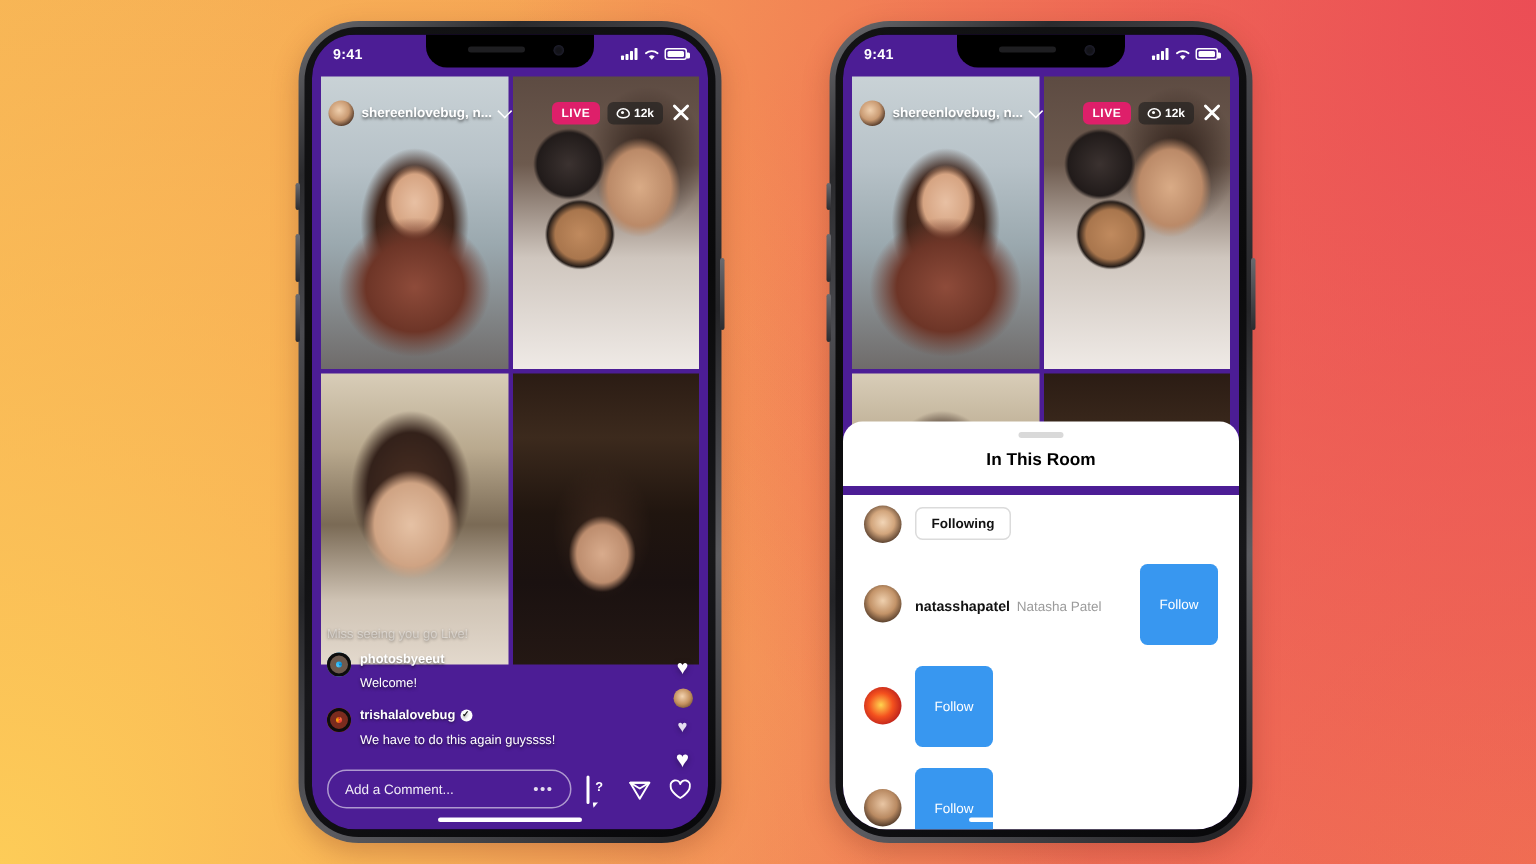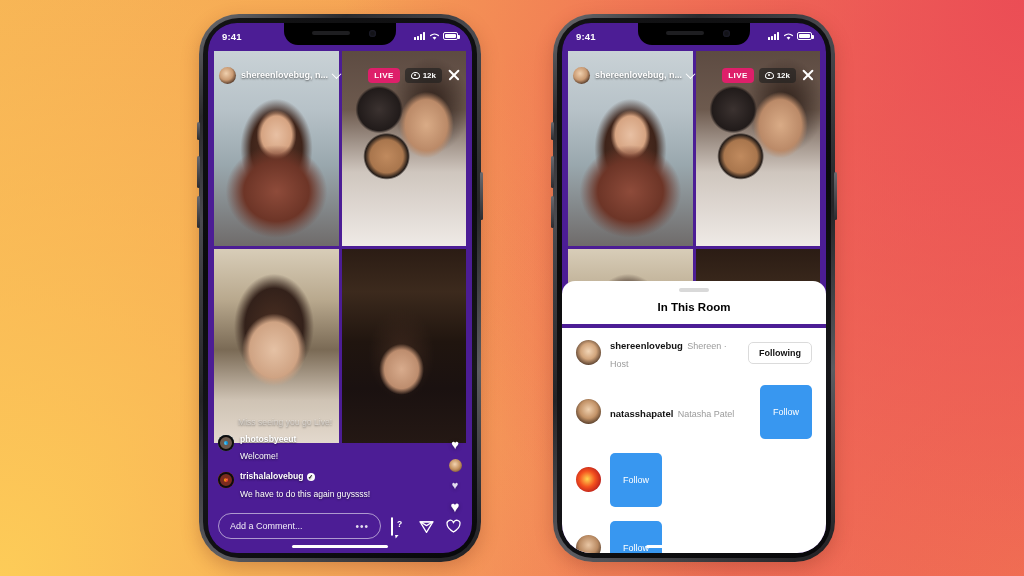--- a/index.html
+++ b/index.html
@@ -126,21 +126,21 @@
   .eye::after { content:""; position:absolute; left:50%; top:50%; width:2.2px; height:2.2px;
     margin:-1.1px 0 0 -1.1px; border-radius:50%; background:#fff; }
   .close-x { width:14px; height:14px; position:relative; flex:none; }
   .close-x::before,.close-x::after { content:""; position:absolute; left:0; top:6px;
     width:14px; height:1.6px; background:#fff; border-radius:1px; }
   .close-x::before { transform:rotate(45deg); } .close-x::after { transform:rotate(-45deg); }
 
   
   .comments { position:absolute; left:10px; bottom:44px; width:178px; z-index:22; }
   .cmt-ghost { font-size:8.6px; color:rgba(255,255,255,.42); margin-bottom:7px;
-    text-shadow:0 1px 2px rgba(0,0,0,.45);margin-left:20px; }
+    text-shadow:0 1px 2px rgba(0,0,0,.45); }
   .cmt { display:flex; gap:6px; margin-bottom:7px; align-items:flex-start; }
   .av.cmt-av { width:16px; height:16px; margin-top:1px; }
   .av.a1 { background:conic-gradient(from 210deg,#4fc3f7,#29b6f6,#0288d1,#4fc3f7);
            box-shadow:inset 0 0 0 2px #0d0d0d, inset 0 0 0 6px #6d5a4e; }
   .av.a2 { background:conic-gradient(from 30deg,#ff7043,#e53935,#ffb300,#c62828);
            box-shadow:inset 0 0 0 2px #0d0d0d, inset 0 0 0 6px #7a2b1e; }
   .cmt-txt { line-height:1.25; }
   .cmt-user { font-size:8.6px; font-weight:bold; color:#fff; display:flex; align-items:center; gap:3px;
     text-shadow:0 1px 2px rgba(0,0,0,.55); }
   .verified { width:8px; height:8px; border-radius:50%; background:#fff; color:#0d0d0d;
@@ -171,21 +171,21 @@
     font-size:8.5px; font-weight:bold; color:#fff; line-height:13px; }
   .home-ind { position:absolute; left:50%; transform:translateX(-50%); bottom:5px;
     width:96px; height:3.5px; border-radius:3px; background:#fff; z-index:40; }
 
   
   .sheet { position:absolute; left:0; right:0; bottom:0; height:272px; background:#fff;
     border-top-left-radius:13px; border-top-right-radius:13px; z-index:28; overflow:hidden; }
   .grabber { width:30px; height:3.5px; border-radius:3px; background:#d9d9d9;
     margin:7px auto 0; }
   .sheet-title { text-align:center; font-size:11.5px; font-weight:bold; color:#000;
-    padding:9px 0 11px; border-bottom:4px solid #4c1d95; }
+    padding:9px 0 11px; border-bottom:6px solid #4c1d95; }
   .room-row { display:flex; align-items:center; gap:9px; padding:7px 14px; }
   .av.room { width:25px; height:25px; flex:none; }
   .av.r1 { background:radial-gradient(circle at 50% 45%, #f2d5b6 0%, #d2a57c 42%, #3f2a1d 82%, #241710 100%); }
   .av.r2 { background:radial-gradient(circle at 50% 42%, #efd0ae 0%, #c39368 46%, #3a271a 85%);}
   .av.r3 { background:radial-gradient(circle at 45% 48%, #ffd54f 0%, #f4511e 42%, #b71c1c 78%, #7f1d14 100%); }
   .av.r4 { background:radial-gradient(circle at 50% 40%, #e9c6a4 0%, #b98a62 48%, #2f2018 86%); }
   .room-meta { flex:1; min-width:0; }
   .room-user { font-size:9.5px; font-weight:bold; color:#121212; line-height:1.25; }
   .room-sub { font-size:9px; color:#9b9b9b; line-height:1.3; }
   .btn-follow { background:#3897F0; color:#fff; font-size:9px; font-weight:normal;
@@ -358,24 +358,20 @@
           </span>
           <span class="close-x"></span>
         </div>
 
         <div class="sheet">
           <div class="grabber"></div>
           <div class="sheet-title">In This Room</div>
 
           <div class="room-row">
             <span class="av room r1"></span>
-            <span class="room-meta">
-              <span class="room-user">shereenlovebug</span>
-              <span class="room-sub">Shereen · Host</span>
-            </span>
             <button class="btn-following">Following</button>
           </div>
 
           <div class="room-row">
             <span class="av room r2"></span>
             <span class="room-meta">
               <span class="room-user">natasshapatel</span>
               <span class="room-sub">Natasha Patel</span>
             </span>
             <button class="btn-follow">Follow</button>

